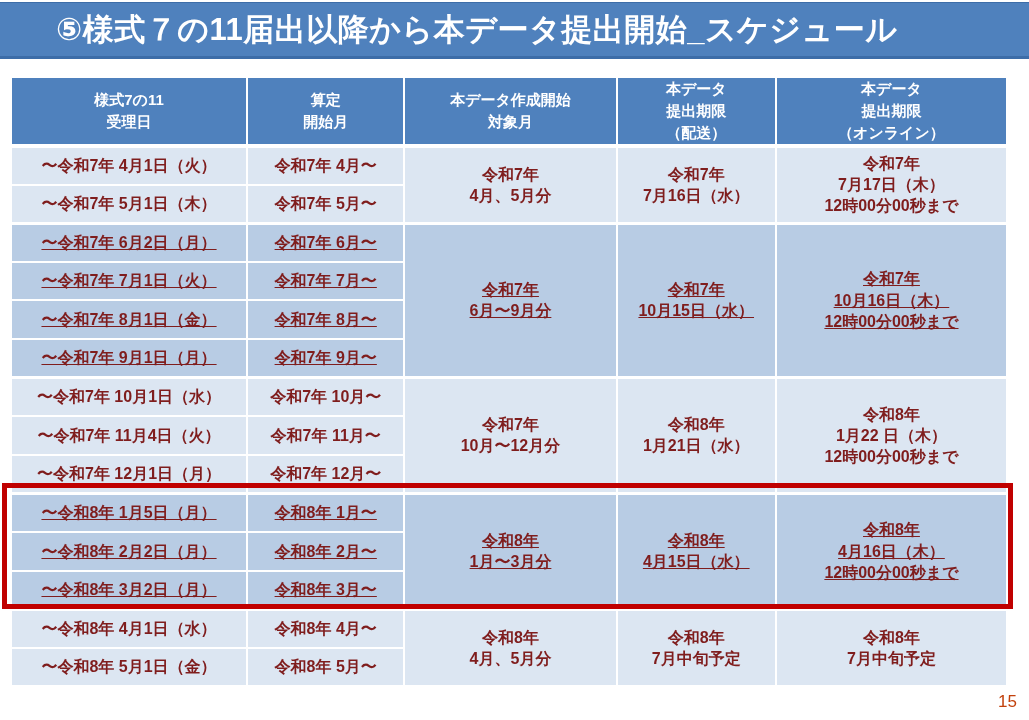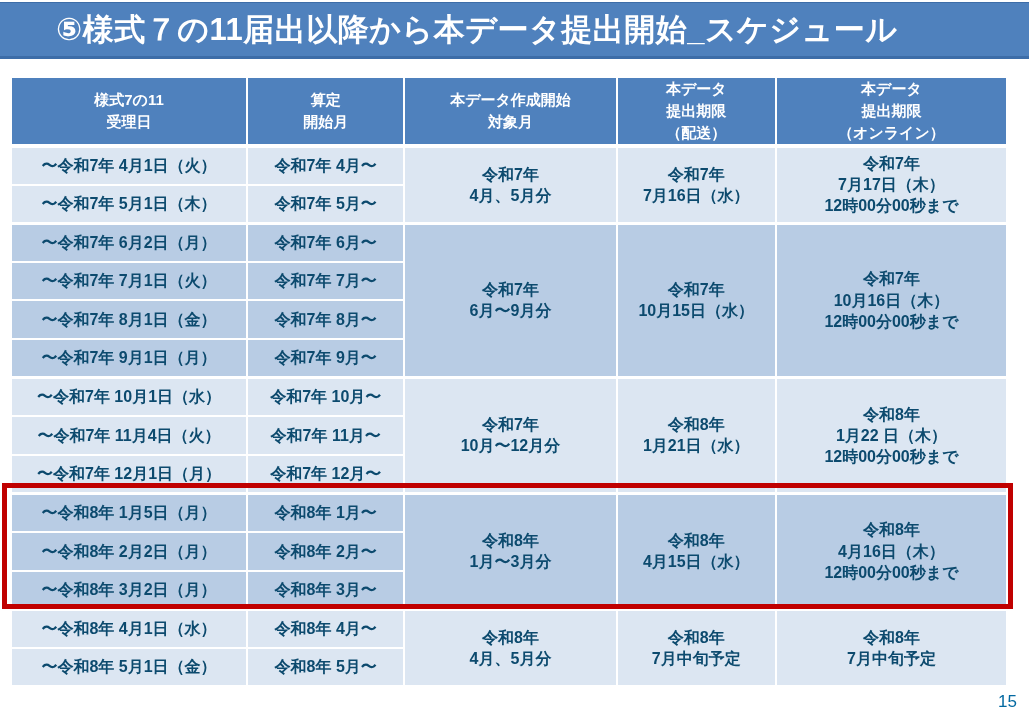--- a/index.html
+++ b/index.html
@@ -49,48 +49,48 @@
     vertical-align: middle;
     border: 2px solid #ffffff;
     border-bottom: 4px solid #ffffff;
     height: 66px;
     white-space: pre-line;
     padding: 0;
   }
   table.schedule td {
     font-weight: bold;
     font-size: 16px;
-    color: #0c4a6e;
+    color: #7f1d1d;
     line-height: 1.33;
     text-align: center;
     vertical-align: middle;
     border: 2px solid #ffffff;
     white-space: pre-line;
     padding: 0;
   }
   tbody tr { height: 38.6px; }
   tr.light > td  { background: #DCE6F2; }
-  tr.medium > td { background: #B8CCE4; }
+  tr.medium > td { background: #B8CCE4; text-decoration: underline; }
   tr.group-start > td { border-top: 3px solid #ffffff; }
   .highlight-box {
     position: absolute;
     left: 2px;
     top: 483px;
     width: 1011px;
     height: 126px;
     border: 5px solid #C00000;
     box-sizing: border-box;
     pointer-events: none;
   }
   .page-number {
     position: absolute;
     right: 12px;
     bottom: 8px;
     font-size: 17px;
-    color: #0369a1;
+    color: #c2410c;
   }
 </style>
 </head>
 <body>
 
 <div class="page">
 
   <div class="title-bar">
     <span class="title-text">⑤様式７の11届出以降から本データ提出開始_スケジュール</span>
   </div>

